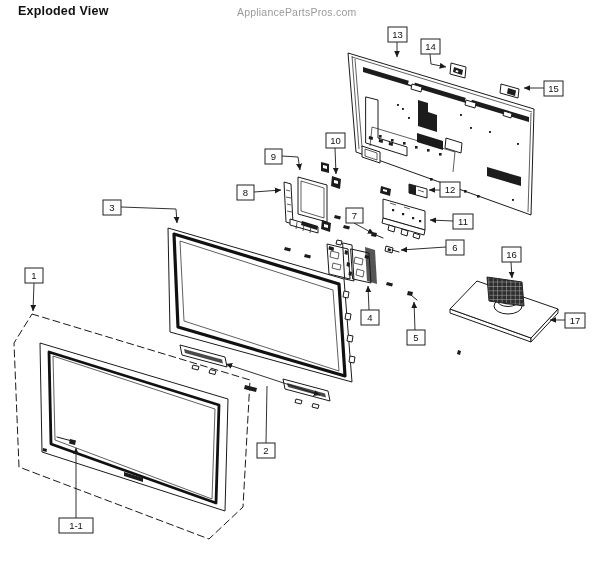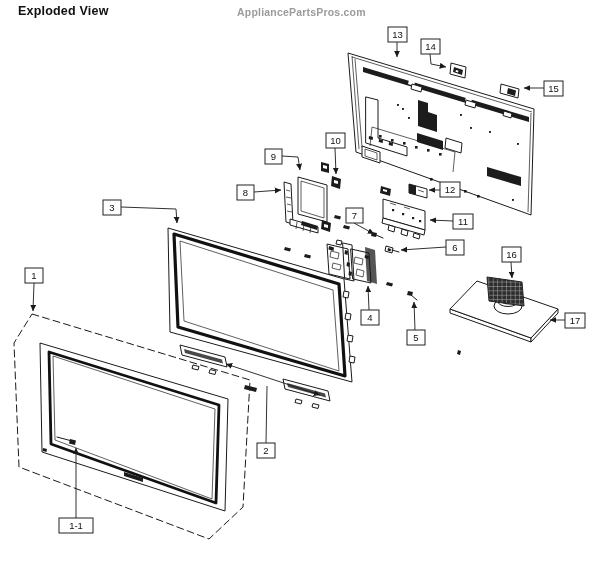--- a/index.html
+++ b/index.html
@@ -1,19 +1,19 @@
 <!DOCTYPE html>
 <html><head>
 <meta charset="utf-8">
 <style>
   html,body{margin:0;padding:0;background:#fff;}
   .stage{position:relative;width:600px;height:565px;background:#fff;overflow:hidden;
          font-family:"Liberation Sans", sans-serif;padding-left:12px;}
   .title{position:absolute;left:18px;top:4px;font-size:12.5px;font-weight:bold;color:#111;letter-spacing:.2px;}
-  .watermark{position:absolute;left:237px;top:6px;font-size:10.5px;font-weight:700;color:#9b9b9b;letter-spacing:.2px;}
+  .watermark{position:absolute;left:237px;top:6px;font-size:10.5px;font-weight:400;color:#9b9b9b;letter-spacing:.2px;}
   svg{position:absolute;left:0;top:0;}
   .ln{stroke:#1a1a1a;fill:none;stroke-width:1;stroke-linejoin:round;stroke-linecap:round;}
   .thin{stroke:#1a1a1a;fill:none;stroke-width:0.7;stroke-linejoin:round;}
   .wln{stroke:#1a1a1a;fill:#ffffff;stroke-width:1;stroke-linejoin:round;}
   .dk{fill:#1c1c1c;stroke:none;}
   .wh{fill:#ffffff;stroke:none;}
   .callout-box{fill:#ffffff;stroke:#222;stroke-width:1;}
   .callout-text{font-family:"Liberation Sans",sans-serif;font-size:9.5px;fill:#111;text-anchor:middle;}
   .leader{stroke:#1a1a1a;stroke-width:0.9;fill:none;stroke-linejoin:round;}
 </style>

